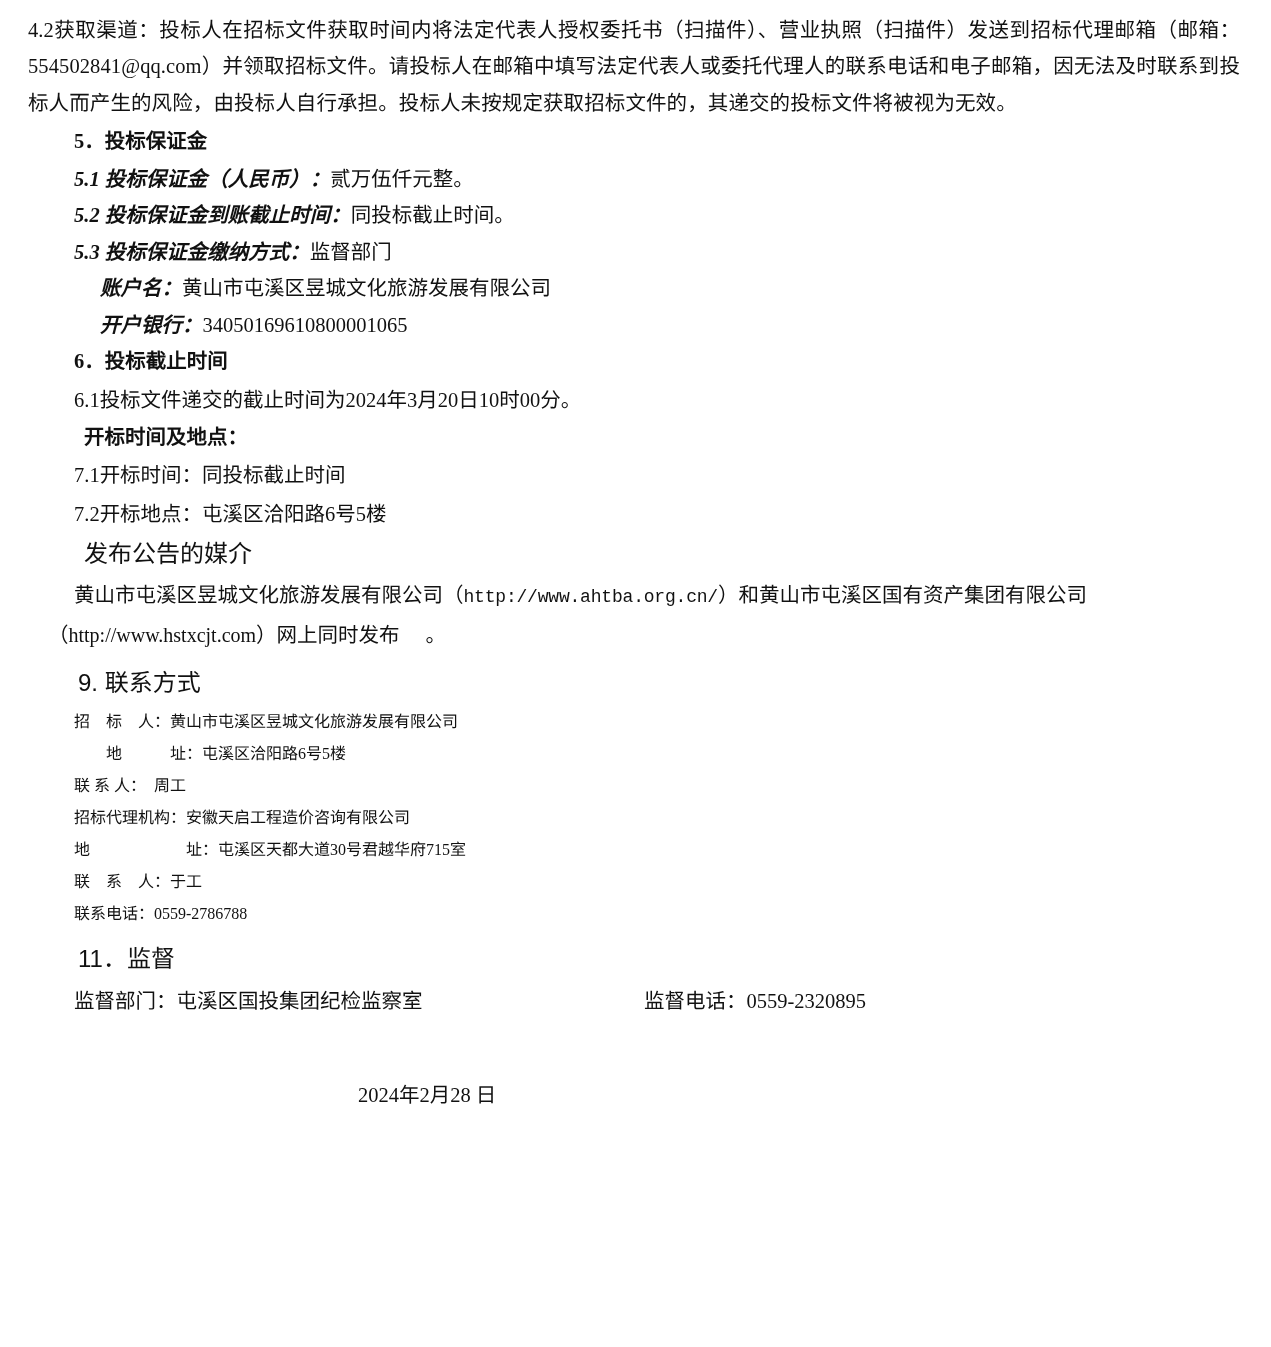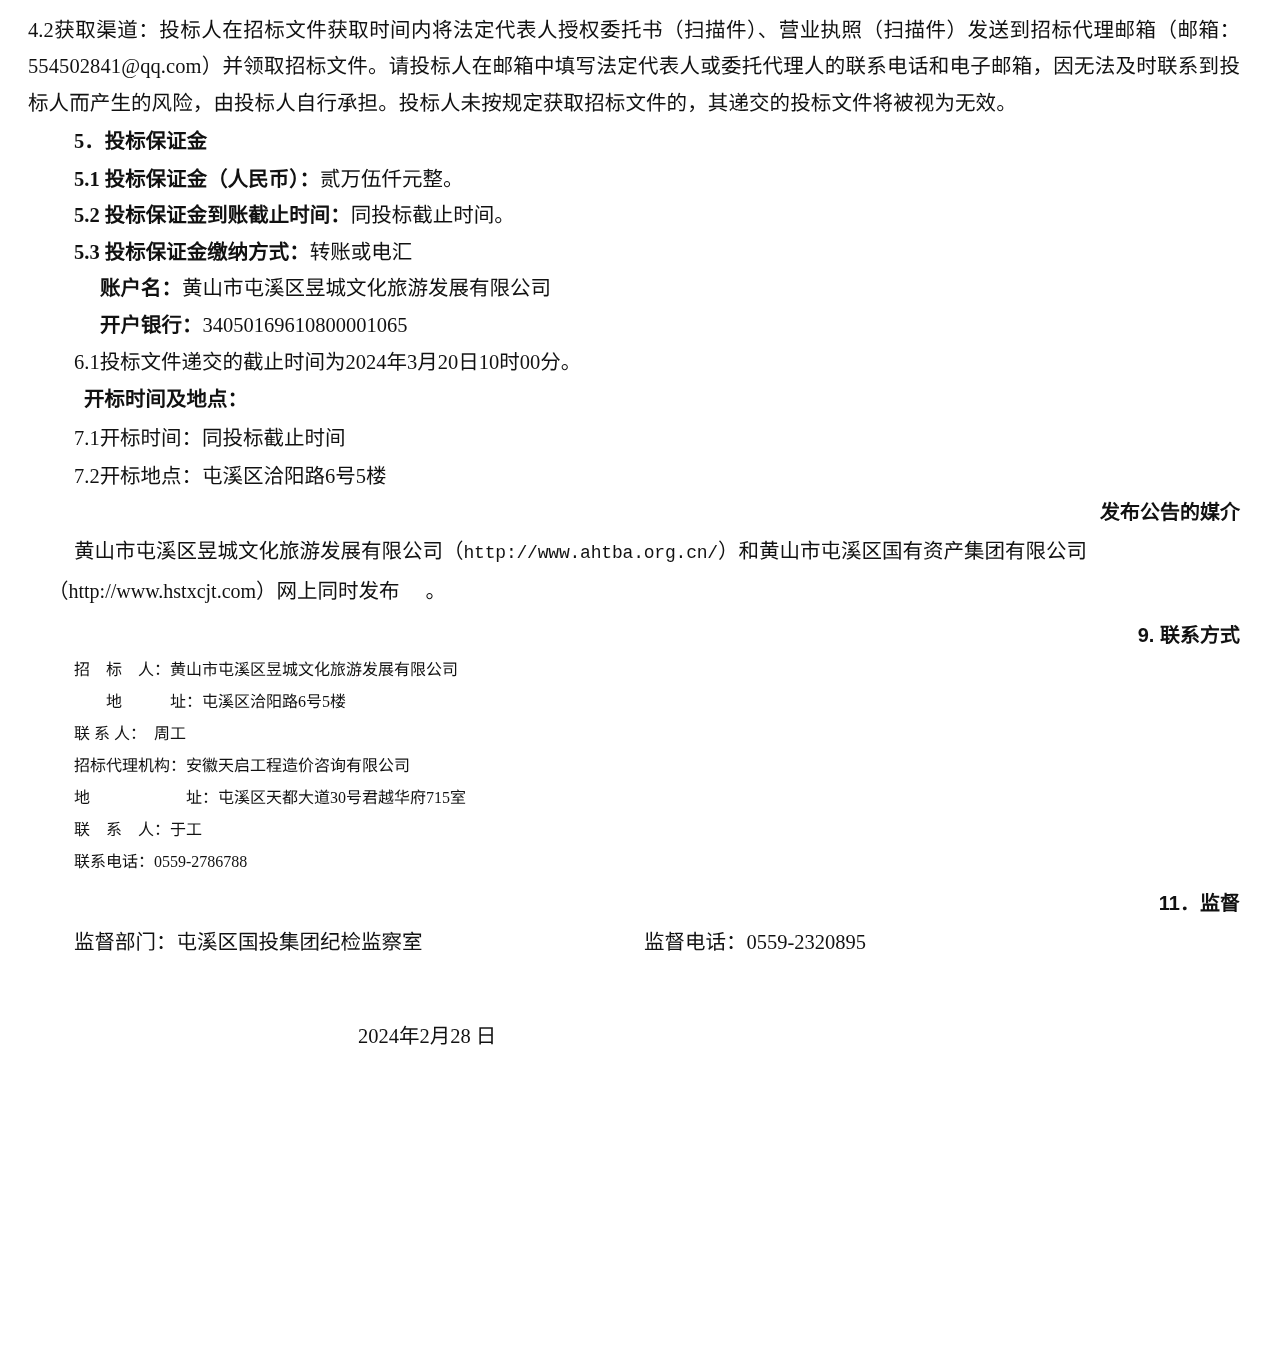--- a/index.html
+++ b/index.html
@@ -32,33 +32,32 @@
     font-size: 20.5px;
     line-height: 1.78;
     text-align: justify;
     text-justify: inter-ideograph;
     margin-bottom: 2px;
     letter-spacing: 0.1px;
   }
   .indent-0 { text-indent: 0; }
   .indent-3 { padding-left: 62px; }
 
-  .bold { font-weight: bold; }
+  .bold { font-weight: bold; font-style: italic; }
   .heading {
     font-size: 20.5px;
     font-weight: bold;
     line-height: 1.78;
     padding-left: 46px;
     margin-bottom: 1px;
   }
   .heading-sans {
     font-family: "Liberation Sans", "DejaVu Sans", sans-serif;
-    font-weight: bold;
-    font-size: 20px;
-    text-align: right;
+    font-weight: normal;
+    font-size: 24px;
   }
   .line {
     font-size: 20.5px;
     line-height: 1.86;
     padding-left: 46px;
     white-space: pre-wrap;
   }
   .line-tight {
     line-height: 1.78;
   }
@@ -102,26 +101,27 @@
   <div class="doc">
 
     <p class="para indent-0">4.2获取渠道：投标人在招标文件获取时间内将法定代表人授权委托书（扫描件）、营业执照（扫描件）发送到招标代理邮箱（邮箱：554502841@qq.com）并领取招标文件。请投标人在邮箱中填写法定代表人或委托代理人的联系电话和电子邮箱，因无法及时联系到投标人而产生的风险，由投标人自行承担。投标人未按规定获取招标文件的，其递交的投标文件将被视为无效。</p>
 
     <p class="heading">5．投标保证金</p>
 
     <p class="line line-tight"><span class="bold">5.1 投标保证金（人民币）：</span><span>贰万伍仟元整。</span></p>
 
     <p class="line line-tight"><span class="bold">5.2 投标保证金到账截止时间：</span><span>同投标截止时间。</span></p>
 
-    <p class="line line-tight"><span class="bold">5.3 投标保证金缴纳方式：</span><span>转账或电汇</span></p>
+    <p class="line line-tight"><span class="bold">5.3 投标保证金缴纳方式：</span><span>监督部门</span></p>
 
     <p class="line line-tight indent-3" style="padding-left:72px;"><span class="bold">账户名：</span><span>黄山市屯溪区昱城文化旅游发展有限公司</span></p>
 
     <p class="line line-tight" style="padding-left:72px;"><span class="bold">开户银行：</span><span class="mono-ish">34050169610800001065</span></p>
 
+    <p class="heading">6．投标截止时间</p>
 
     <p class="line">6.1投标文件递交的截止时间为2024年3月20日10时00分。</p>
 
     <p class="heading" style="padding-left:56px;">开标时间及地点：</p>
 
     <p class="line">7.1开标时间：同投标截止时间</p>
 
     <p class="line">7.2开标地点：屯溪区洽阳路6号5楼</p>
 
     <p class="heading heading-sans" style="padding-left:56px;">发布公告的媒介</p>

